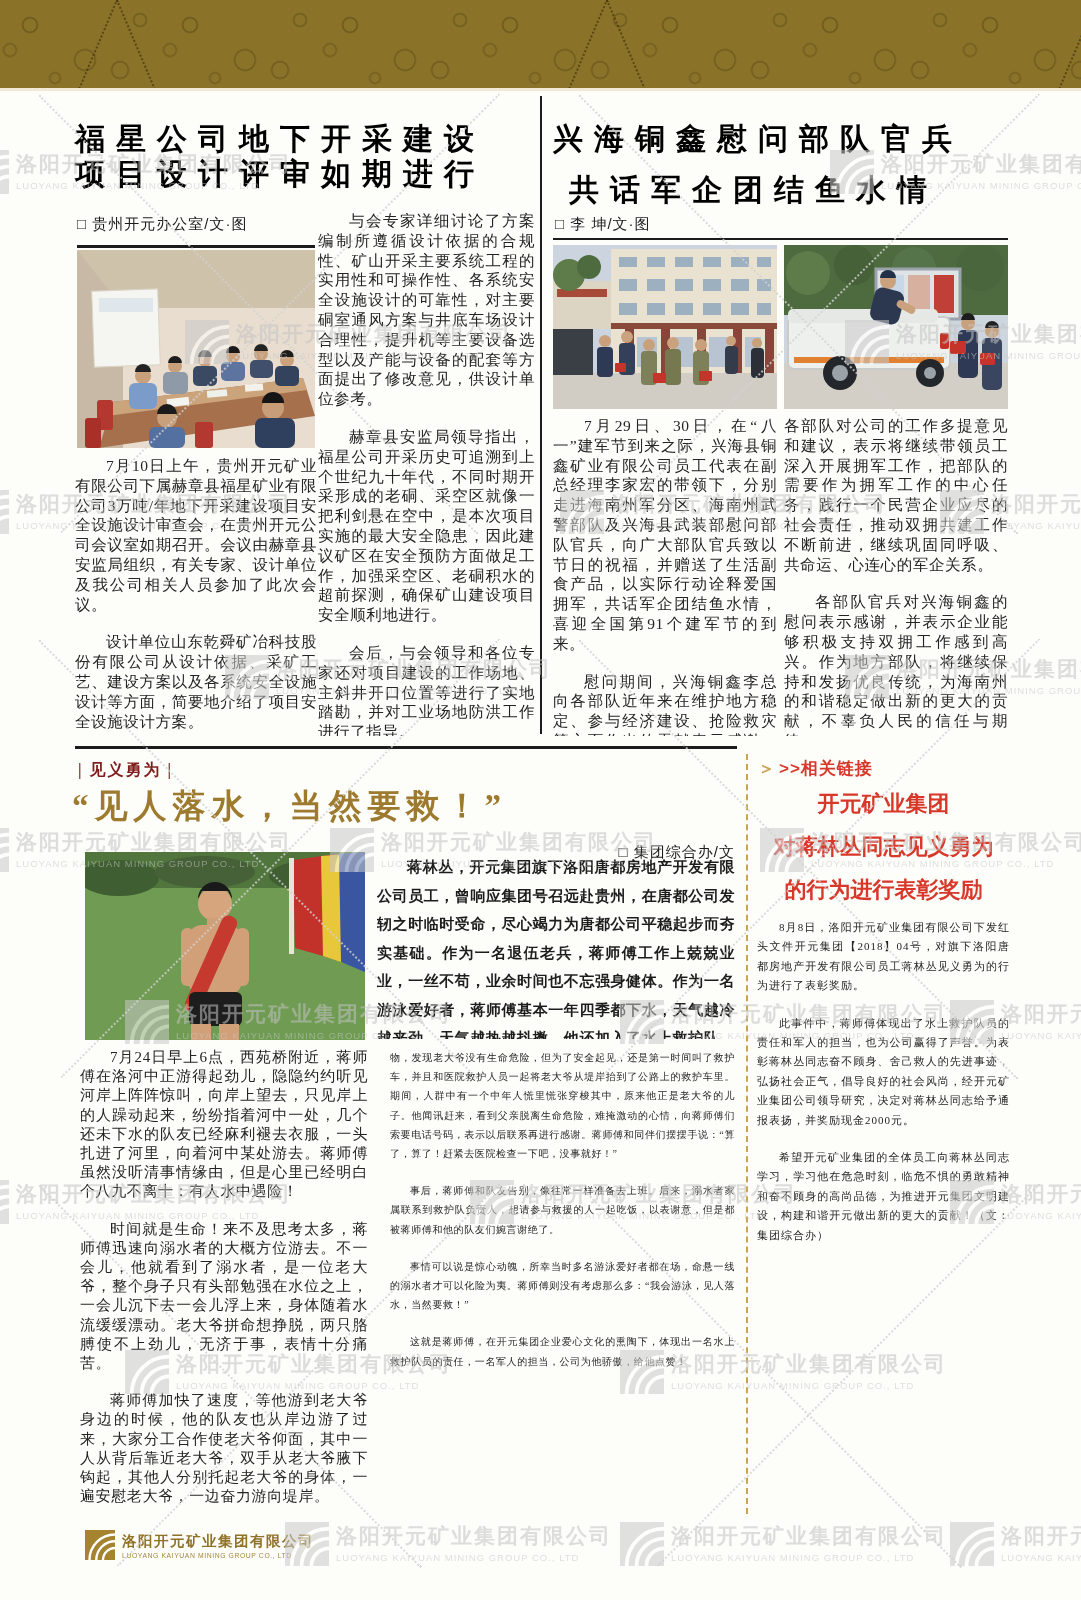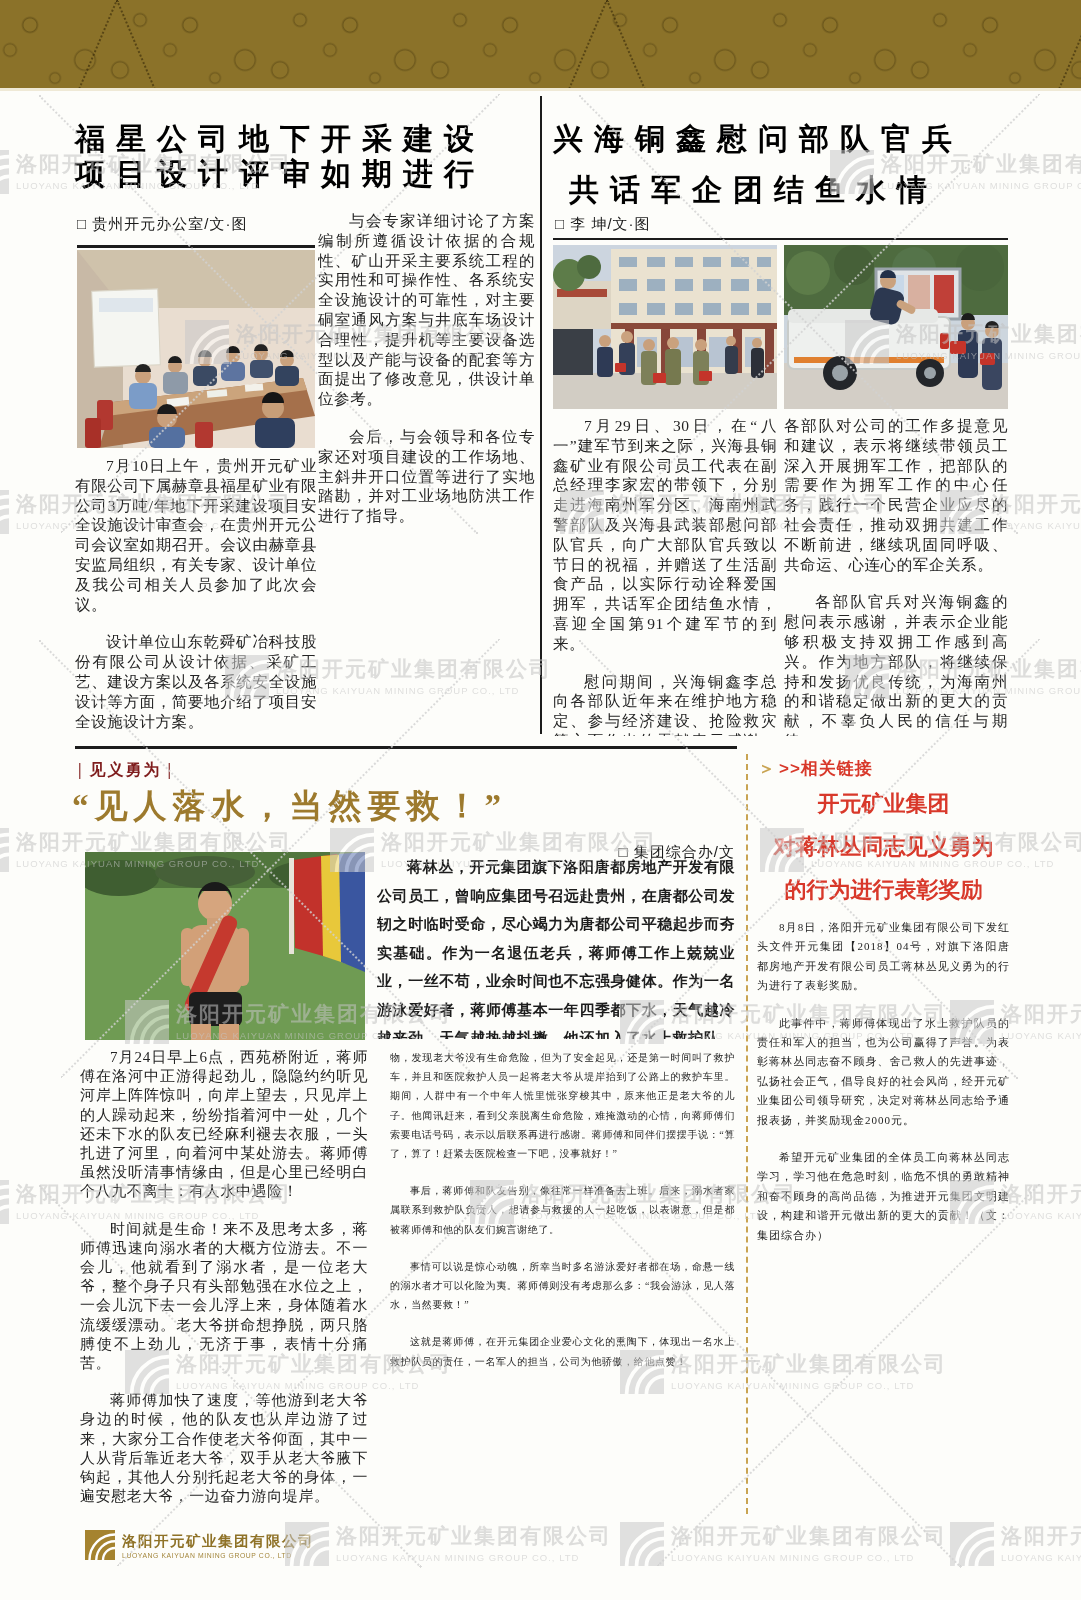--- a/index.html
+++ b/index.html
@@ -118,20 +118,21 @@
       <rect x="8" y="168" width="16" height="30" rx="3" fill="#a83028"></rect>
       <rect x="118" y="172" width="18" height="26" rx="3" fill="#b23830"></rect>
     </svg>
 
     <div class="textcol" style="left:75px;top:456px;width:242px;height:280px;">
         <p>7月10日上午，贵州开元矿业有限公司下属赫章县福星矿业有限公司3万吨/年地下开采建设项目安全设施设计审查会，在贵州开元公司会议室如期召开。会议由赫章县安监局组织，有关专家、设计单位及我公司相关人员参加了此次会议。</p>
         <p>设计单位山东乾舜矿冶科技股份有限公司从设计依据、采矿工艺、建设方案以及各系统安全设施设计等方面，简要地介绍了项目安全设施设计方案。</p>
       </div>
     <div class="textcol" style="left:318px;top:211px;width:217px;height:525px;">
         <p>与会专家详细讨论了方案编制所遵循设计依据的合规性、矿山开采主要系统工程的实用性和可操作性、各系统安全设施设计的可靠性，对主要硐室通风方案与井底车场设计合理性，提升机等主要设备选型以及产能与设备的配套等方面提出了修改意见，供设计单位参考。</p>
+        <p>赫章县安监局领导指出，福星公司开采历史可追溯到上个世纪九十年代，不同时期开采形成的老硐、采空区就像一把利剑悬在空中，是本次项目实施的最大安全隐患，因此建议矿区在安全预防方面做足工作，加强采空区、老硐积水的超前探测，确保矿山建设项目安全顺利地进行。</p>
         <p>会后，与会领导和各位专家还对项目建设的工作场地、主斜井开口位置等进行了实地踏勘，并对工业场地防洪工作进行了指导。</p>
       </div>
   </section>
 
   <section>
     <h1 class="gold-title" style="left:553px;top:99px;width:455px;">兴海铜鑫慰问部队官兵</h1>
     <h1 class="gold-title" style="left:553px;top:154px;width:455px;margin:16px;">共话军企团结鱼水情</h1>
     <div class="byline" style="left:555px;top:215px;">□ 李 坤/文·图</div>
     <div class="rule" style="left:553px;top:238px;width:455px;height:2px;"></div>
 

